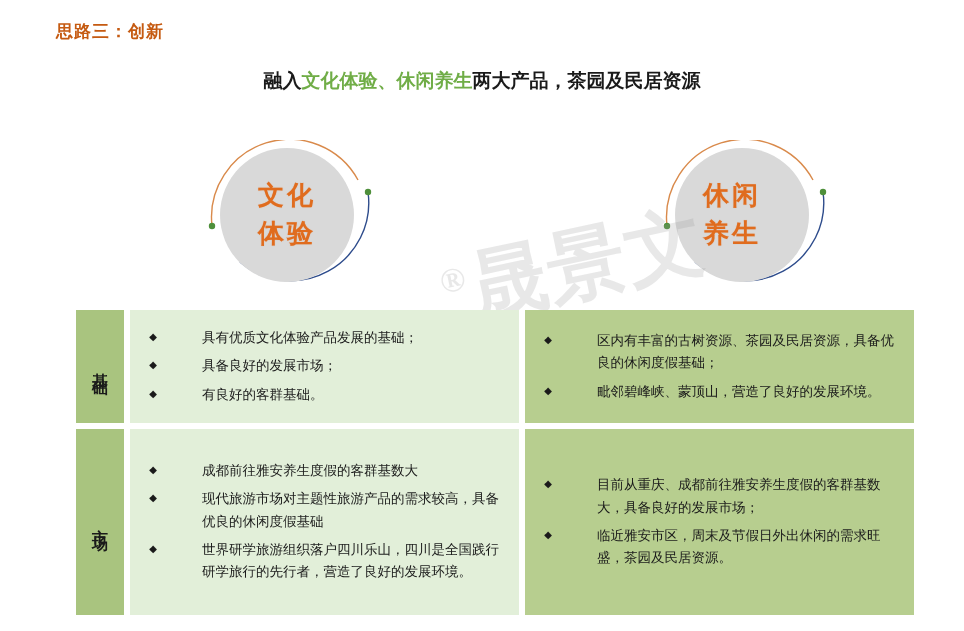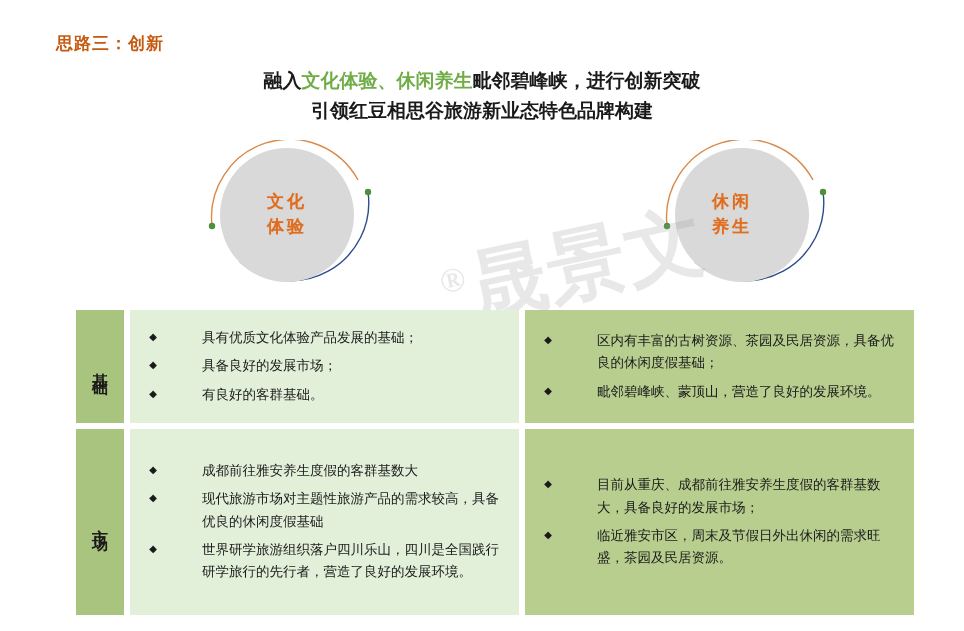--- a/index.html
+++ b/index.html
@@ -12,21 +12,21 @@
   }
   #slide {
     position: relative;
     width: 964px; height: 631px;
     background: #ffffff;
   }
 
   
   .section-title {
     position: absolute;
-    left: 56px; top: 32px;
+    left: 56px; top: 20px;
     font-size: 17px;
     font-weight: bold;
     color: #C55A11;
     letter-spacing: 1px;
     white-space: nowrap;
   }
 
   
   .headline {
     position: absolute;
@@ -67,21 +67,21 @@
   }
 
   .circle-label {
     position: absolute;
     left: 20px; top: 8px;
     width: 134px; height: 134px;
     display: flex;
     flex-direction: column;
     align-items: center;
     justify-content: center;
-    font-size: 17px;
+    font-size: 26px;
     font-weight: bold;
     color: #E06C1E;
     letter-spacing: 3px;
     line-height: 1.45;
     text-shadow: 0 0 1px rgba(224,108,30,0.4);
   }
   .circle-label.r { left: 20px; }
 
   
   .watermark {
@@ -164,23 +164,22 @@
 </style>
 </head>
 <body>
 
 <div id="slide">
 
   <div class="section-title">思路三：创新</div>
 
   <div class="headline">
     <div class="line">
-      <span>融入</span><span class="accent">文化体验、休闲养生</span><span>毗邻碧峰峡，进行创新突破</span>
-    </div>
-    <div class="line">引领红豆相思谷旅游新业态特色品牌构建</div>
+      <span>融入</span><span class="accent">文化体验、休闲养生</span><span>两大产品，茶园及民居资源</span>
+    </div>
   </div>
 
   <div class="circle-wrap left">
     <svg class="arc" viewBox="0 0 200 150">
       <path d="M 12 86 A 78 78 0 0 1 158 40" fill="none" stroke="#D98A4B" stroke-width="1.4"></path>
       <path d="M 168 52 A 78 78 0 0 1 40 122" fill="none" stroke="#2E4C8C" stroke-width="1.4"></path>
       <circle cx="12" cy="86" r="3.2" fill="#4E8F3A"></circle>
       <circle cx="168" cy="52" r="3.2" fill="#4E8F3A"></circle>
     </svg>
     <div class="circle-disc"></div>

